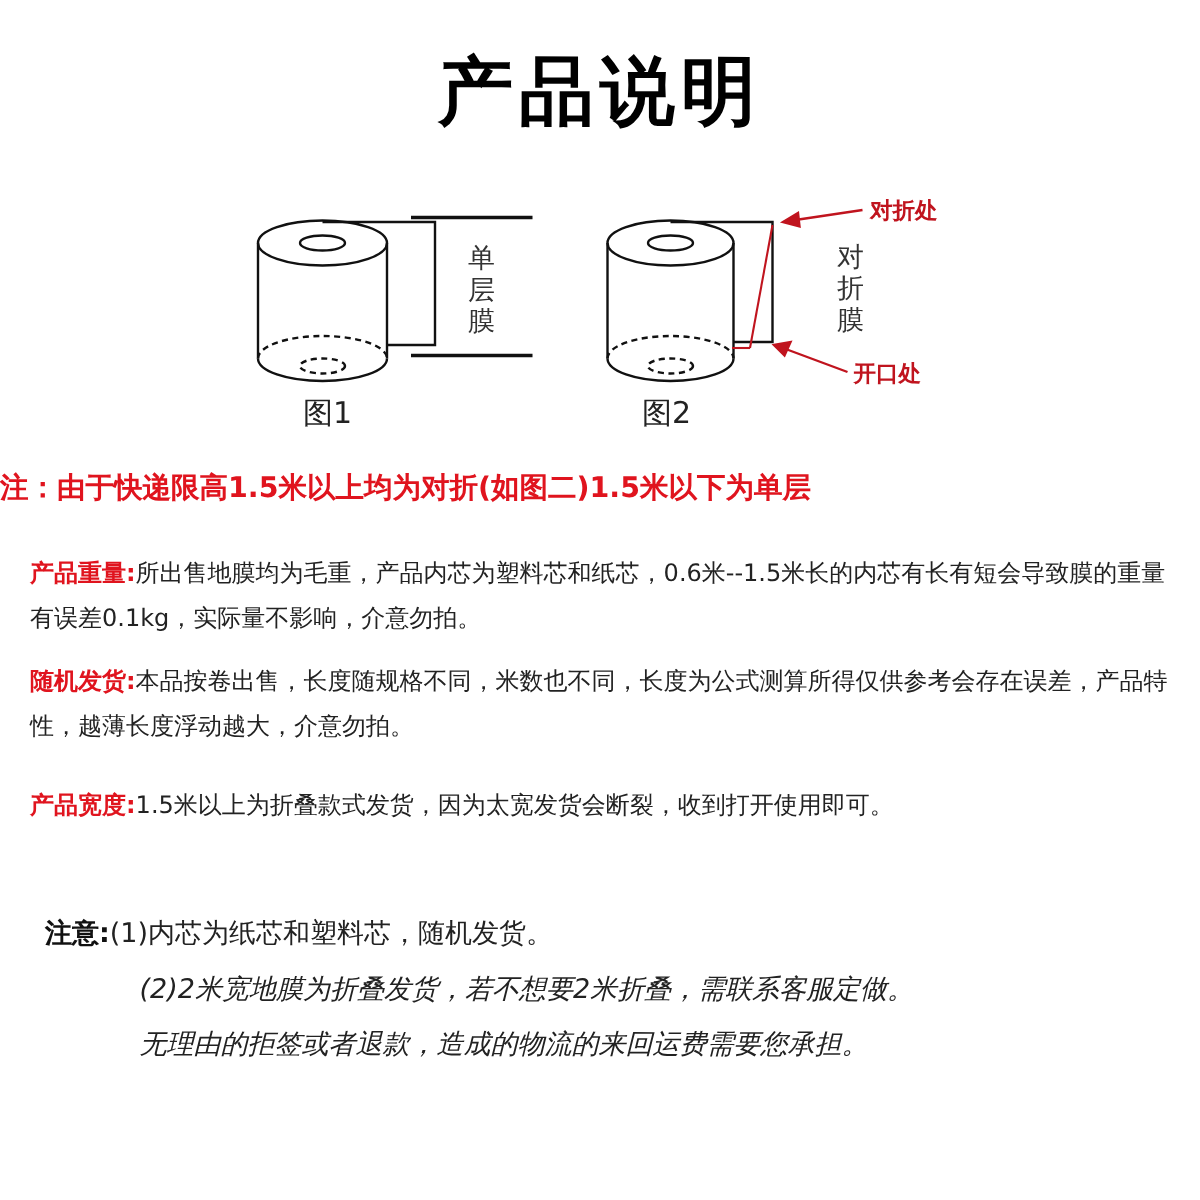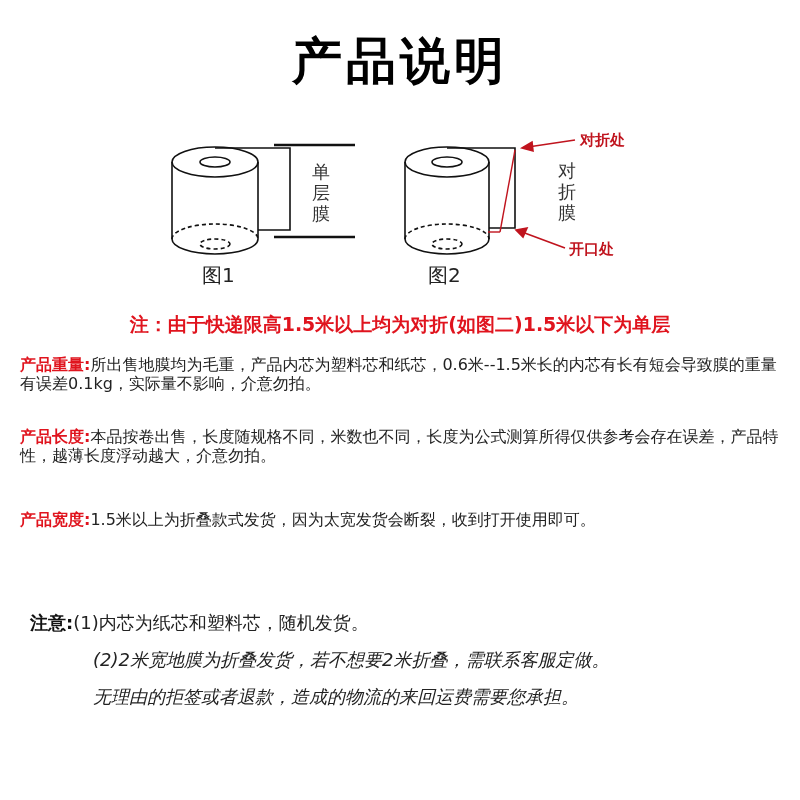--- a/index.html
+++ b/index.html
@@ -8,27 +8,27 @@
 
     .title {
       position: absolute; top: 28px; left: 0; width: 800px; text-align: center;
       font-size: 50px; font-weight: bold; color: #000; letter-spacing: 4px;
     }
 
     .diagram { position: absolute; left: 150px; top: 120px; width: 500px; height: 180px; }
     .diagram svg { width: 500px; height: 180px; }
 
     .notice {
-      position: absolute; top: 312px; left: 0; width: 800px; text-align: center;
+      position: absolute; top: 312px; left: 0; width: 800px; 
       font-size: 19px; font-weight: bold; color: #e0141e;
     }
 
     .para {
       position: absolute; left: 20px; width: 770px;
-      font-size: 16px; line-height: 19px; color: #222;
+      font-size: 16px; line-height: 30px; color: #222; margin-top: 12px;
     }
     .para .label { color: #e0141e; font-weight: bold; }
     .p-weight { top: 355px; }
     .p-length { top: 427px; }
     .p-width  { top: 510px; }
 
     .notes { position: absolute; left: 30px; top: 560px; width: 760px; font-size: 18px; color: #222; margin-top: 44px; }
     .notes .line { height: 37px; line-height: 37px; white-space: nowrap; }
     .notes .head { font-weight: bold; color: #111; }
     .notes .indent { padding-left: 63px; font-style: italic; }
@@ -88,21 +88,21 @@
   </svg>
 </div>
 
 <div class="notice">注：由于快递限高1.5米以上均为对折(如图二)1.5米以下为单层</div>
 
 <div class="para p-weight">
   <span class="label">产品重量:</span><span>所出售地膜均为毛重，产品内芯为塑料芯和纸芯，0.6米--1.5米长的内芯有长有短会导致膜的重量有误差0.1kg，实际量不影响，介意勿拍。</span>
 </div>
 
 <div class="para p-length">
-  <span class="label">产品长度:</span><span>本品按卷出售，长度随规格不同，米数也不同，长度为公式测算所得仅供参考会存在误差，产品特性，越薄长度浮动越大，介意勿拍。</span>
+  <span class="label">随机发货:</span><span>本品按卷出售，长度随规格不同，米数也不同，长度为公式测算所得仅供参考会存在误差，产品特性，越薄长度浮动越大，介意勿拍。</span>
 </div>
 
 <div class="para p-width">
   <span class="label">产品宽度:</span><span>1.5米以上为折叠款式发货，因为太宽发货会断裂，收到打开使用即可。</span>
 </div>
 
 <div class="notes">
   <div class="line">
     <span class="head">注意:</span><span>(1)内芯为纸芯和塑料芯，随机发货。</span>
   </div>

